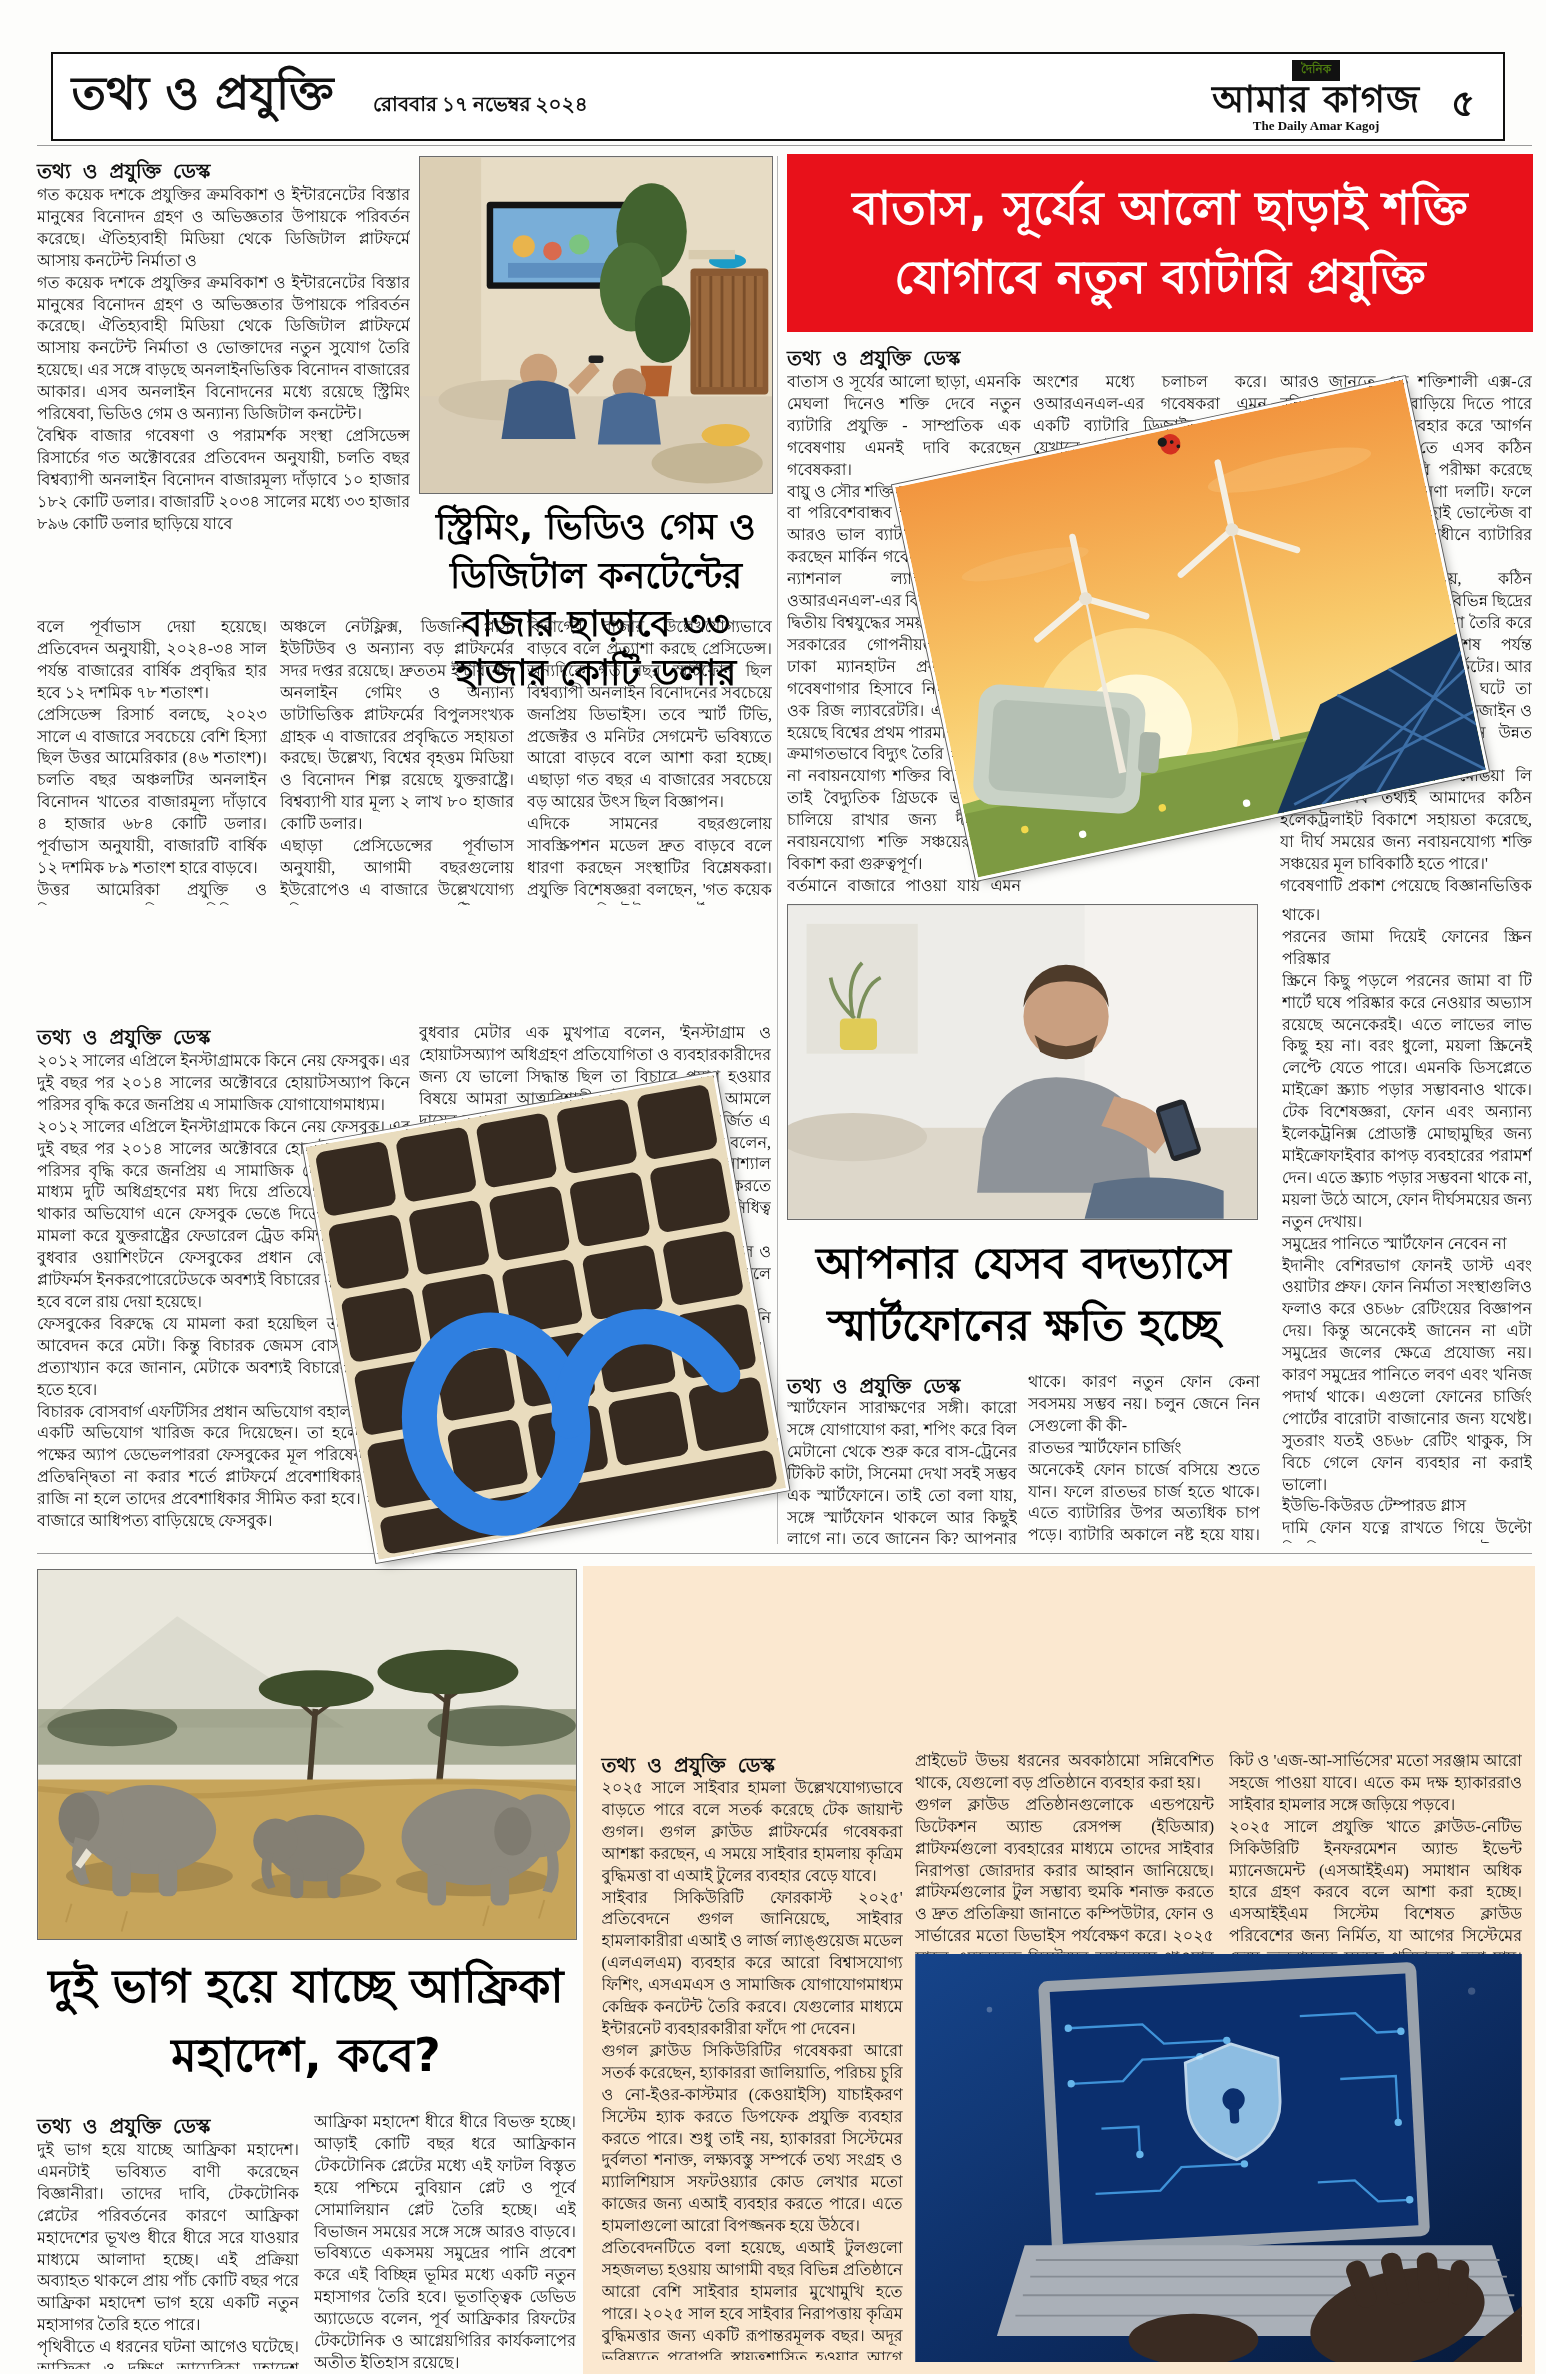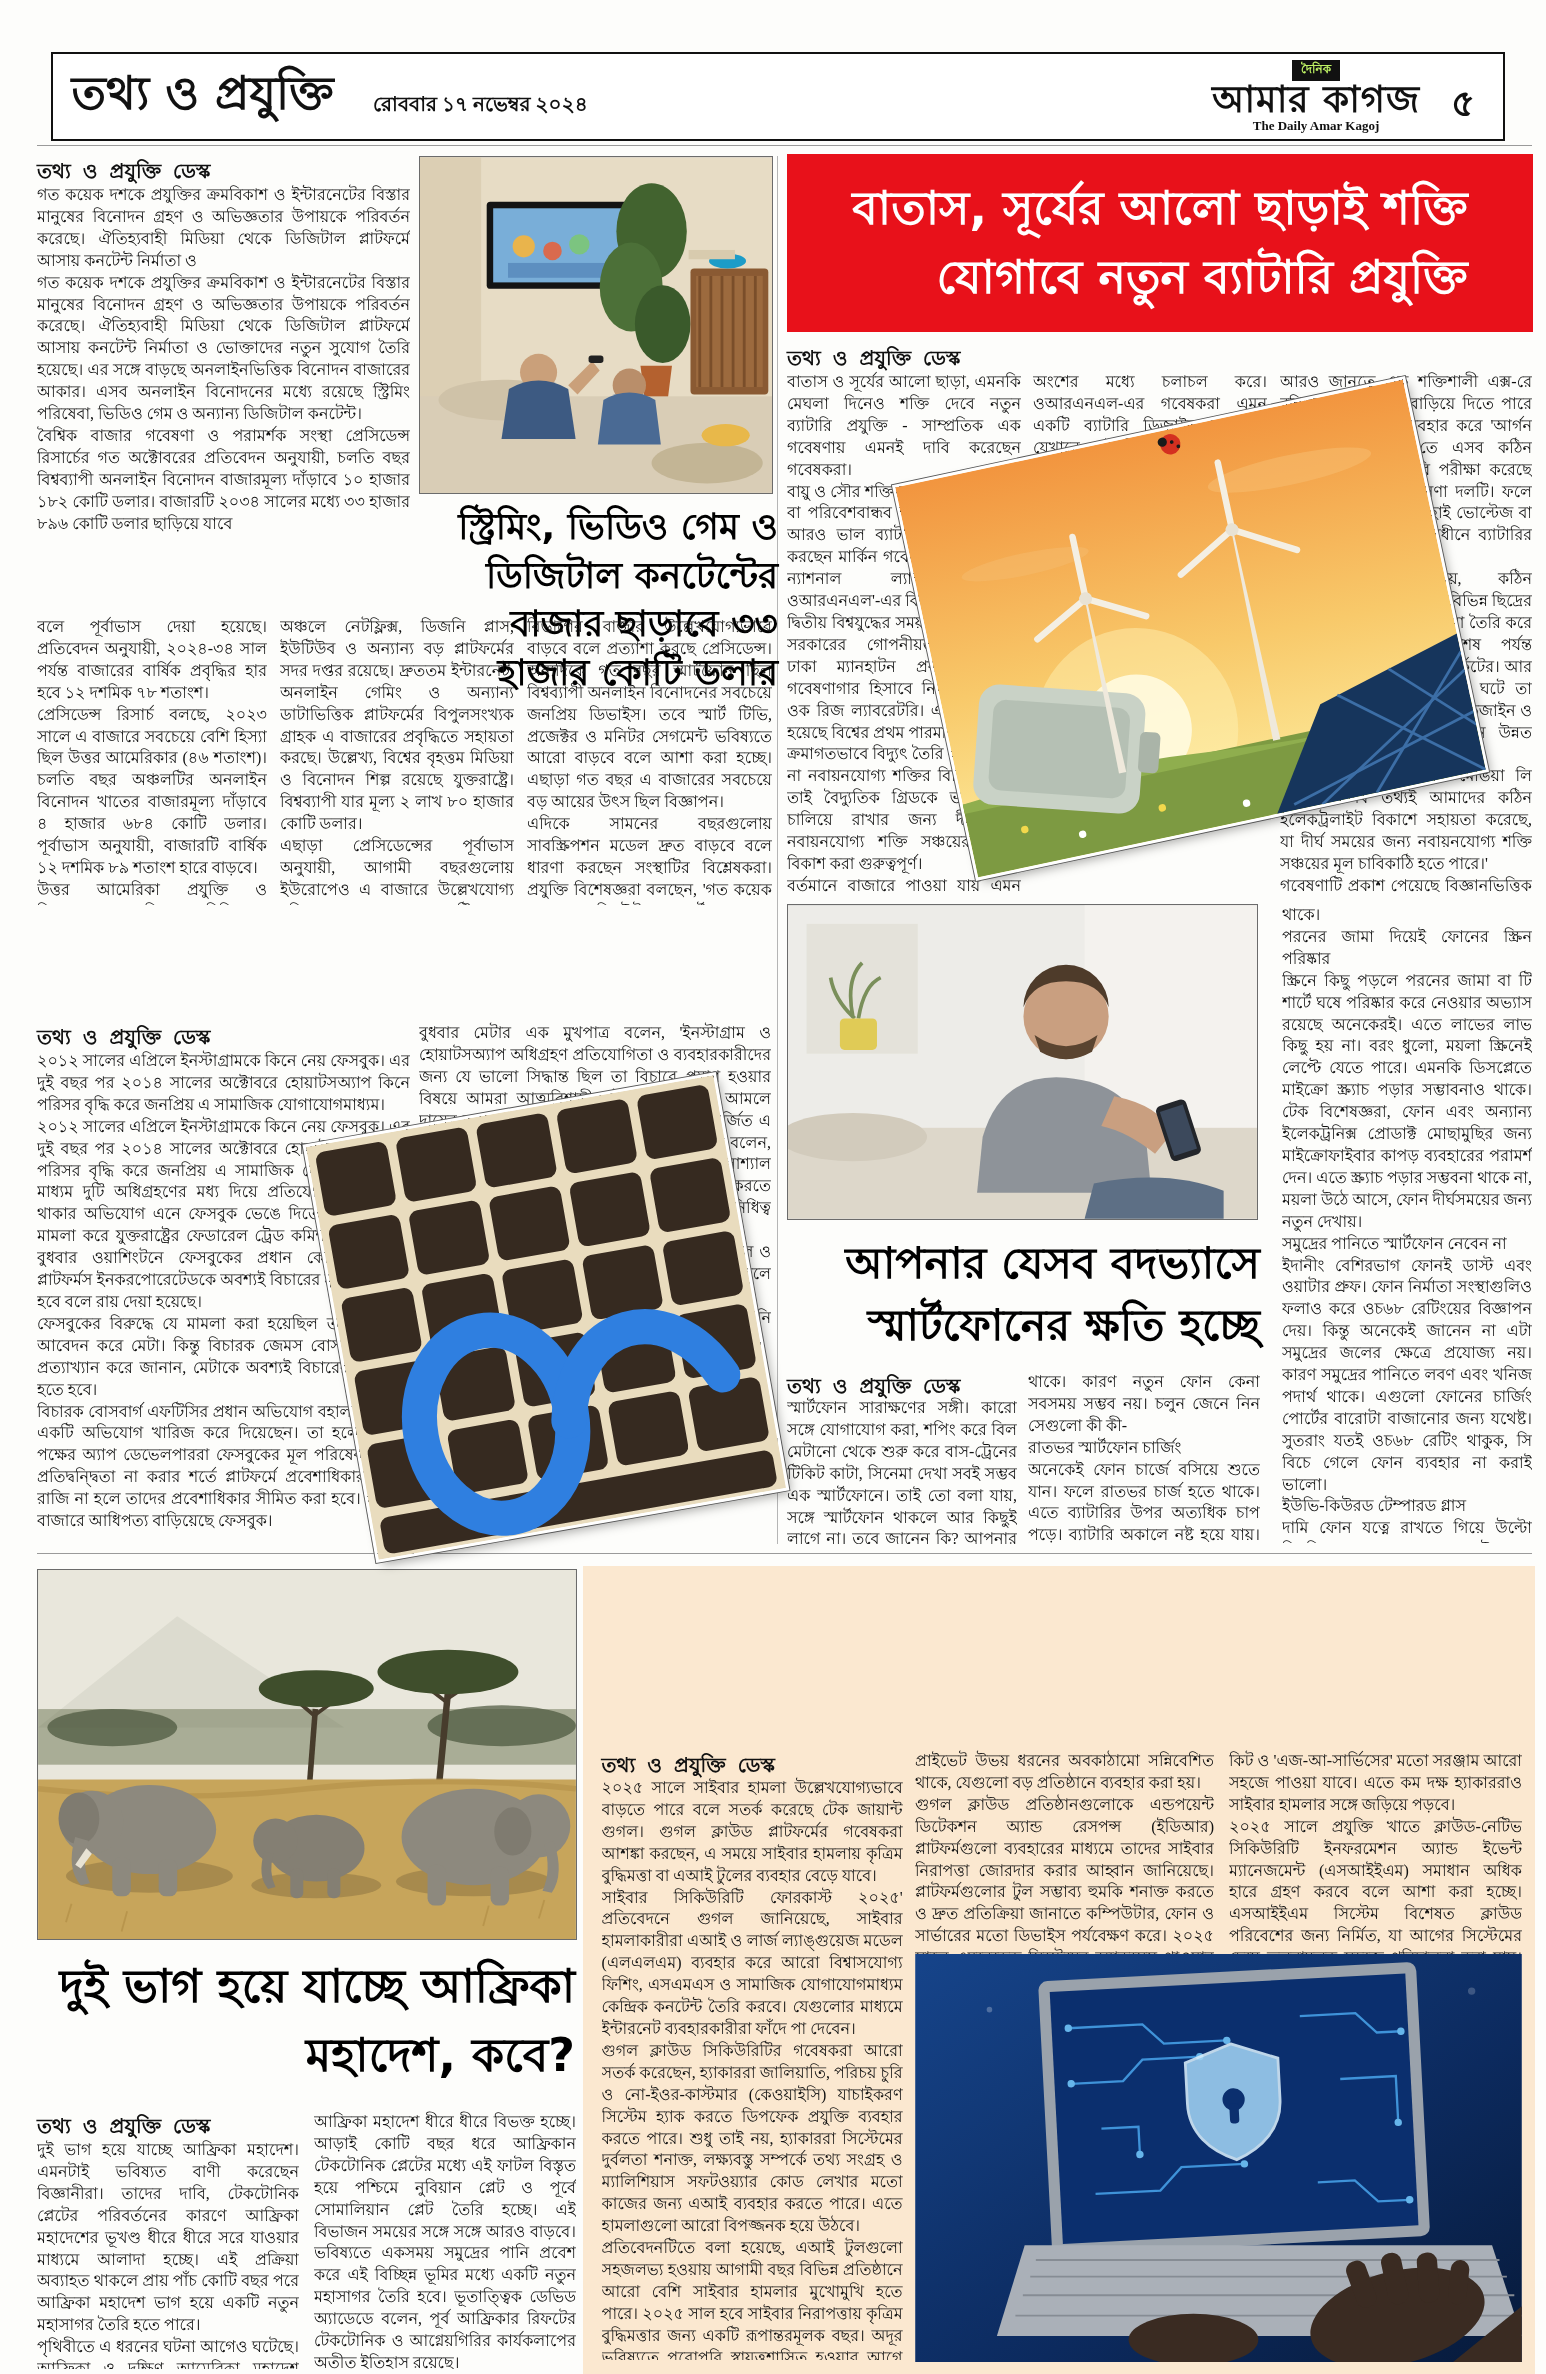--- a/index.html
+++ b/index.html
@@ -4,30 +4,30 @@
 <style>
   html,body{margin:0;padding:0;background:#888;}
   #page{position:relative;width:1546px;height:2375px;background:#fdfdfb;margin:0 auto;
         font-family:"Liberation Serif",serif;color:#111;overflow:hidden;}
   .abs{position:absolute;}
   
   #header-box{left:51px;top:52px;width:1450px;height:85px;border:2.8px solid #111;background:#fff;}
   #section-title{left:18.6px;top:7.4px;font-family:"DejaVu Sans",sans-serif;font-weight:900;font-size:46px;line-height:1.4;}
   #page-date{left:320px;top:35px;font-size:20px;font-weight:bold;}
   #masthead{right:83px;top:5.6px;text-align:center;}
-  .mast-label{display:inline-block;background:#111;color:#bef264;font-size:12px;font-weight:bold;padding:0.9px 9.3px;}
+  .mast-label{display:inline-block;background:#111;color:#4d7c0f;font-size:12px;font-weight:bold;padding:0.9px 9.3px;}
   .mast-title{font-family:"DejaVu Sans",sans-serif;font-weight:900;font-size:37px;line-height:1.0;letter-spacing:0.9px;}
   .mast-sub{font-size:13px;font-weight:bold;}
   #page-number{right:28px;top:20.4px;font-size:37px;font-weight:900;font-family:"DejaVu Sans",sans-serif;}
   .hr{background:#9a9a9a;height:0.9px;}
   .vr{background:#b5b5b5;width:0.9px;}
   
   .byline{font-weight:bold;font-size:20px;font-family:Liberation Mono, monospace;}
   .col{font-size:16px;line-height:1.37;text-align:justify;white-space:pre-line;overflow:hidden;}
-  .headline{font-family:"DejaVu Sans",sans-serif;font-weight:900;text-align:right;white-space:pre-line;color:#000;}
+  .headline{font-family:"DejaVu Sans",sans-serif;font-weight:900;text-align:center;white-space:pre-line;color:#000;}
   .band{display:flex;align-items:center;justify-content:center;}
   .band .headline{color:#fff;}
   .photo{border:0.9px solid #6b6b6b;overflow:hidden;background:#ccc;}
   .photo svg{display:block;}
   .tilt{box-shadow:0 0 0 2.8px #fff,0 0 0 3.7px #555,3.7px 5.6px 11px rgba(0,0,0,.35);}
   #google-box{background:#fbe8d0;}
 </style>
 </head>
 <body>
 

